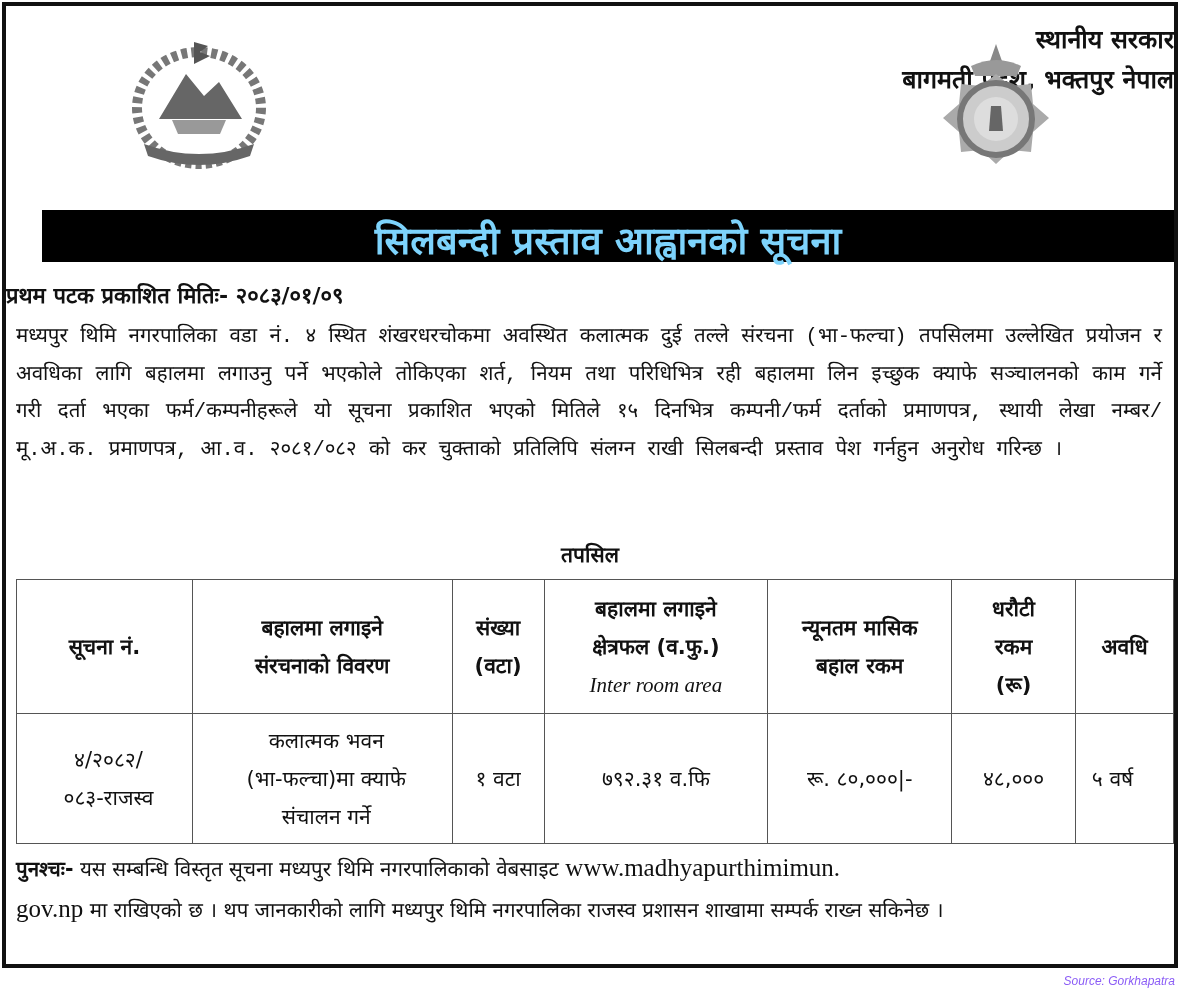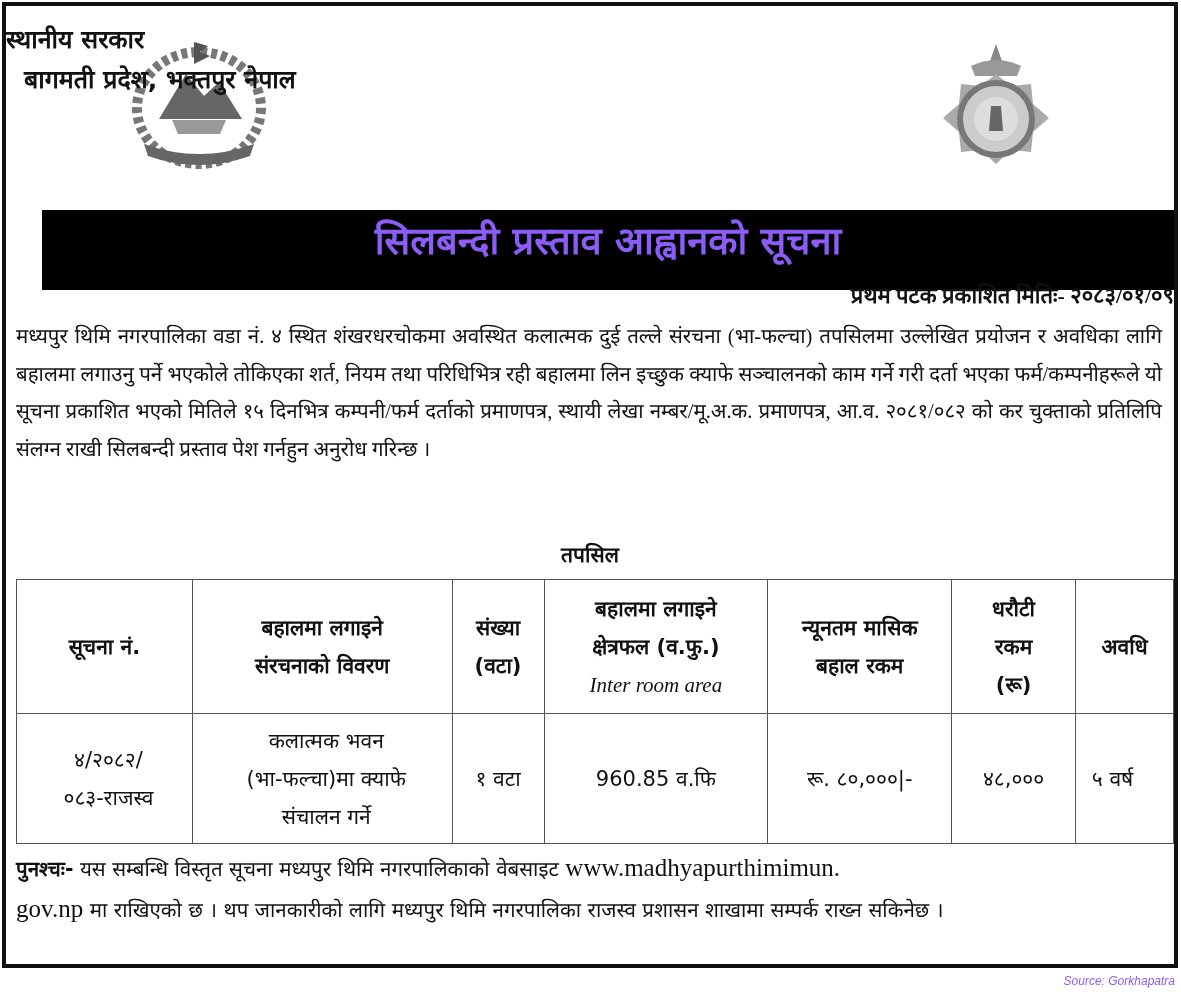--- a/index.html
+++ b/index.html
@@ -9,40 +9,40 @@
   .notice {
     position: absolute; left: 2px; top: 2px; width: 1176px; height: 966px;
     border: 4px solid #111;
     background: #fff;
   }
 
   
   .header { position: relative; height: 200px; }
   .emblem-left { position: absolute; left: 118px; top: 28px; width: 150px; height: 140px; }
   .emblem-right { position: absolute; left: 925px; top: 30px; width: 130px; height: 150px; }
-  .head-lines { position: absolute; left: 0; right: 0; top: 14px; text-align: left; }
+  .head-lines { position: absolute; left: 0; right: 0; top: 14px; text-align: right; }
   .head-lines .l1 { font-size: 25px; font-weight: bold; line-height: 40px; }
   .head-lines .l2 { font-size: 42px; font-weight: bold; line-height: 56px; }
   .head-lines .l3 { font-size: 25px; font-weight: bold; line-height: 40px; }
   .head-lines .l4 { font-size: 25px; font-weight: bold; line-height: 40px; margin-left: 18px; }
 
   .banner {
-    position: absolute; left: 0; right: 0; top: 204px; height: 80px;
-    background: #000; color: #8b5cf6; text-align: center;
+    position: absolute; left: 0; right: 0; top: 204px; height: 52px;
+    background: #000; color: #7dd3fc; text-align: center;
     font-size: 38px; font-weight: bold; line-height: 62px; margin-left: 36px;
   }
 
   .pubdate {
-    position: absolute; left: 0; right: 0; top: 274px; text-align: right;
-    font-size: 22px; font-weight: bold; line-height: 32px; font-family: Liberation Serif, serif;
+    position: absolute; left: 0; right: 0; top: 274px; text-align: left;
+    font-size: 22px; font-weight: bold; line-height: 32px;
   }
 
   .body-text {
     position: absolute; left: 10px; right: 12px; top: 312px;
-    font-family: Liberation Serif, serif;
+    font-family: Liberation Mono, monospace;
     font-size: 20.5px; line-height: 37.5px; text-align: justify;
   }
 
   .tapsil {
     position: absolute; left: 0; right: 0; top: 534px; text-align: center;
     font-size: 21px; font-weight: bold; line-height: 30px;
   }
 
   table.schedule {
     position: absolute; left: 10px; top: 573px; width: 1158px;
@@ -156,21 +156,21 @@
         <td class="left">
           <div>४/२०८२/</div>
           <div>०८३-राजस्व</div>
         </td>
         <td class="left">
           <div>कलात्मक भवन</div>
           <div>(भा-फल्चा)मा क्याफे</div>
           <div>संचालन गर्ने</div>
         </td>
         <td>१ वटा</td>
-        <td>960.85 व.फि</td>
+        <td>७९२.३१ व.फि</td>
         <td>रू. ८०,०००|-</td>
         <td>४८,०००</td>
         <td class="right">५ वर्ष</td>
       </tr>
     </tbody>
   </table>
 
   <p class="postscript">
     <span class="ps-label">पुनश्चः-</span><span> यस सम्बन्धि विस्तृत सूचना मध्यपुर थिमि नगरपालिकाको वेबसाइट </span><span class="url"><span>www.madhyapurthimimun.</span><br><span>gov.np</span></span><span> मा राखिएको छ । थप जानकारीको लागि मध्यपुर थिमि नगरपालिका राजस्व प्रशासन शाखामा सम्पर्क राख्न सकिनेछ ।</span>
   </p>

